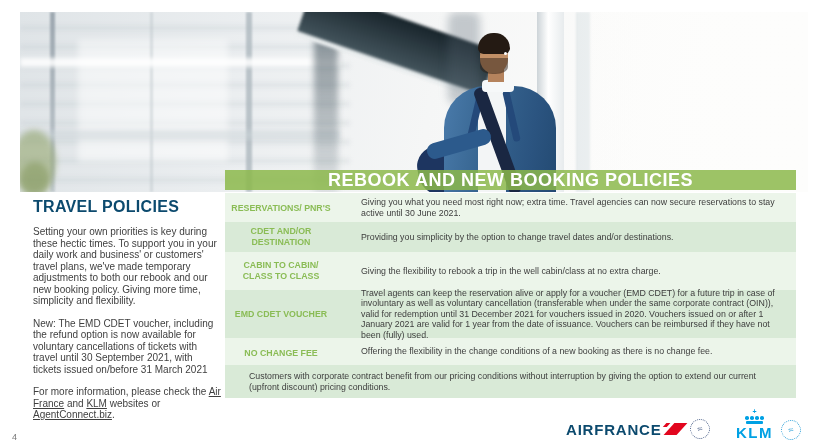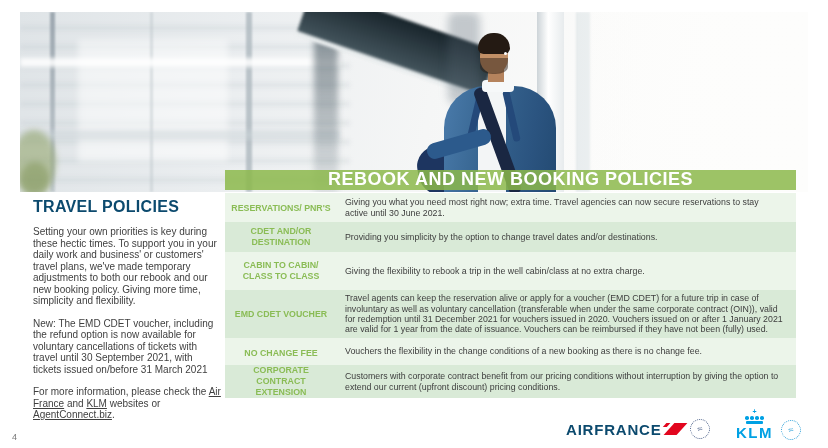--- a/index.html
+++ b/index.html
@@ -42,33 +42,33 @@
   .man-neck{left:468px;top:56px;width:16px;height:14px;background:#b5835d;}
   .man-hair{left:458px;top:21px;width:32px;height:21px;border-radius:16px 16px 6px 6px;background:#241a13;}
   .man-face{left:460px;top:30px;width:28px;height:31px;border-radius:45%;background:#c18f66;}
   .man-beard{left:460px;top:46px;width:28px;height:16px;border-radius:0 0 45% 45%;background:rgba(45,32,22,.5);}
   .man-earbud{left:484px;top:40px;width:3px;height:3px;border-radius:50%;background:#fff;}
   .man-arm{left:406px;top:124px;width:66px;height:16px;background:#2c5a8c;border-radius:8px;transform:rotate(-16deg);}
   .man-bag{left:398px;top:132px;width:58px;height:52px;border-radius:40% 55% 50% 50%;background:#1d3560;transform:rotate(-10deg);}
 
   
   .banner{position:absolute;left:225px;top:170px;width:571px;height:20px;
-          background:rgba(140,184,75,.85);display:flex;align-items:flex-end;justify-content:center;}
+          background:rgba(140,184,75,.85);display:flex;align-items:center;justify-content:center;}
   .banner span{color:#ffffff;font-weight:bold;font-size:18px;letter-spacing:.5px;white-space:nowrap;}
 
   
   .policy-table{position:absolute;left:225px;top:193px;width:571px;}
   .prow{display:flex;width:100%;box-sizing:border-box;}
   .prow:nth-child(odd){background:#ecf5ea;}
   .prow:nth-child(even){background:#d9ead7;}
   .r1{height:29px;} .r2{height:30px;} .r3{height:38px;} .r4{height:48px;} .r5{height:27px;} .r6{height:33px;}
   .cell-label{width:112px;flex:0 0 112px;display:flex;align-items:center;justify-content:center;text-align:center;
           color:#8abc55;font-weight:bold;font-size:8.8px;line-height:1.25;padding:15px 5px;box-sizing:border-box;}
   .cell-desc{flex:1;display:flex;align-items:center;font-size:8.8px;color:#3d3d3d;line-height:1.18;
-          padding:3px 12px 3px 8px;box-sizing:border-box;}
+          padding:3px 12px 3px 8px;box-sizing:border-box;margin-left:16px;}
 
   
   .left-panel{position:absolute;left:33px;top:198px;width:188px;}
   .left-panel h1{margin:0 0 10px 0;font-size:16px;letter-spacing:.3px;color:#0c4a6e;font-weight:bold;}
   .left-panel p{margin:0 0 11px 0;font-size:10px;line-height:11.5px;color:#3f3f3f;}
   .left-panel a{color:#3f3f3f;text-decoration:underline;cursor:pointer;}
   .page-num{position:absolute;left:12px;top:432px;font-size:9px;color:#777;}
 
   
   .af-logo{position:absolute;left:566px;top:419px;display:flex;align-items:center;}
@@ -148,24 +148,23 @@
     <div class="prow r3">
       <div class="cell-label">CABIN TO CABIN/ CLASS TO CLASS</div>
       <div class="cell-desc">Giving the flexibility to rebook a trip in the well cabin/class at no extra charge.</div>
     </div>
     <div class="prow r4">
       <div class="cell-label">EMD CDET VOUCHER</div>
       <div class="cell-desc">Travel agents can keep the reservation alive or apply for a voucher (EMD CDET) for a future trip in case of involuntary as well as voluntary cancellation (transferable when under the same corporate contract (OIN)), valid for redemption until 31 December 2021 for vouchers issued in 2020. Vouchers issued on or after 1 January 2021 are valid for 1 year from the date of issuance. Vouchers can be reimbursed if they have not been (fully) used.</div>
     </div>
     <div class="prow r5">
       <div class="cell-label">NO CHANGE FEE</div>
-      <div class="cell-desc">Vouchers the flexibility in the change conditions of a new booking as there is no change fee.</div>
+      <div class="cell-desc">Offering the flexibility in the change conditions of a new booking as there is no change fee.</div>
     </div>
     <div class="prow r6">
-      <div class="cell-label">CORPORATE CONTRACT EXTENSION</div>
       <div class="cell-desc">Customers with corporate contract benefit from our pricing conditions without interruption by giving the option to extend our current (upfront discount) pricing conditions.</div>
     </div>
   </div>
 
   <div class="page-num">4</div>
 
   <div class="af-logo">
     <span class="af-word">AIRFRANCE</span>
     <span class="af-slash">
         <i></i>

